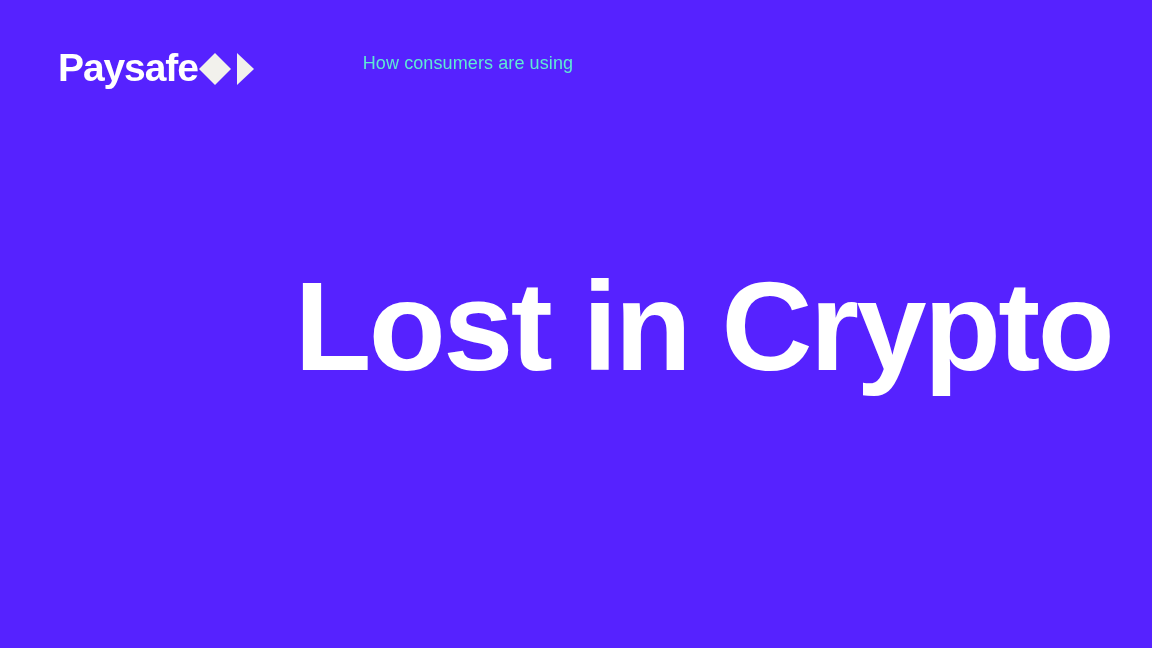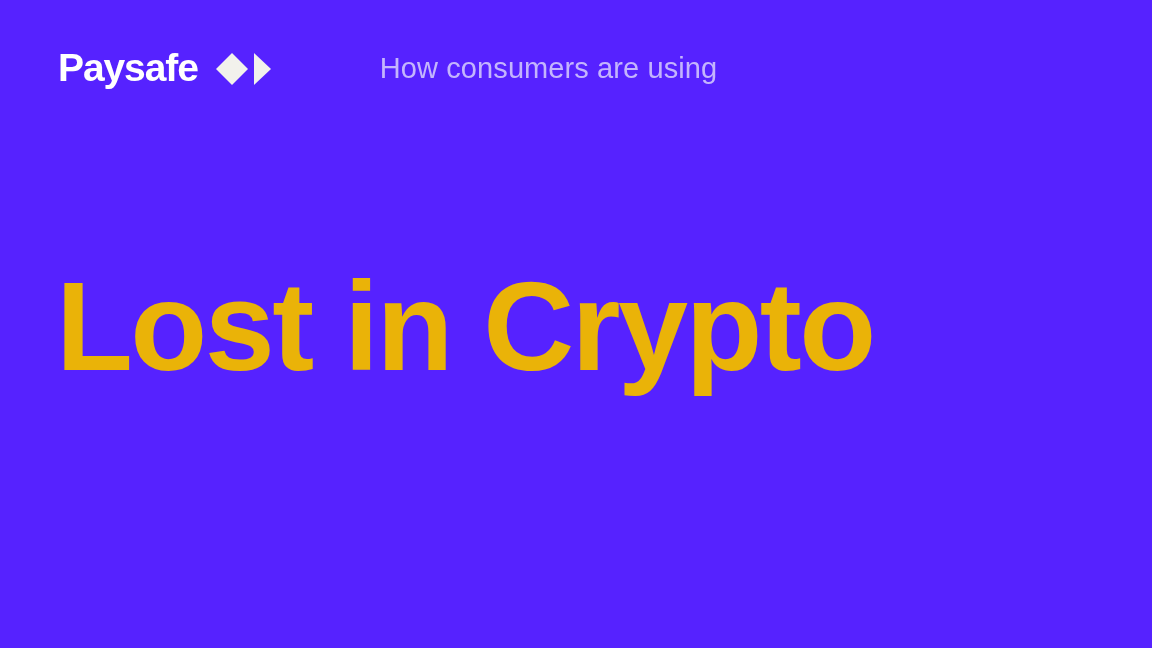--- a/index.html
+++ b/index.html
@@ -33,21 +33,21 @@
     right: 0;
     height: 140px;
     display: flex;
     align-items: flex-start;
     padding: 48px 56px 0 58px;
   }
 
   .brand {
     display: flex;
     align-items: center;
-    gap: 17px;
+    gap: 0;
     flex: 0 0 auto;
   }
 
   .brand-wordmark {
     font-size: 39px;
     font-weight: bold;
     letter-spacing: -1.1px;
     line-height: 1;
     color: #FFFFFF;
     white-space: nowrap;
@@ -59,44 +59,45 @@
     gap: 3px;
     margin-top: 2px;
   }
 
   .brand-mark svg { display: block; }
 
   .header-tagline {
     flex: 1 1 auto;
     text-align: left;
     padding-left: 108px;
-    font-size: 29px;
+    font-size: 18px;
     font-weight: 400;
     letter-spacing: 0.1px;
-    color: #c4b5fd;
+    color: #5eead4;
     line-height: 1;
     margin-top: 6px;
     white-space: nowrap;
   }
 
   
   .headline {
     position: absolute;
     left: 56px;
     right: 40px;
     top: 248px;
   }
 
   .headline-line {
     font-size: 126px;
     font-weight: bold;
     line-height: 157px;
     letter-spacing: -2.6px;
-    color: #eab308;
+    color: #ffffff;
     white-space: nowrap;
+    text-align: right;
   }
 </style>
 </head>
 <body>
 
 <div class="slide">
 
   <div class="header">
 
     <div class="brand">

